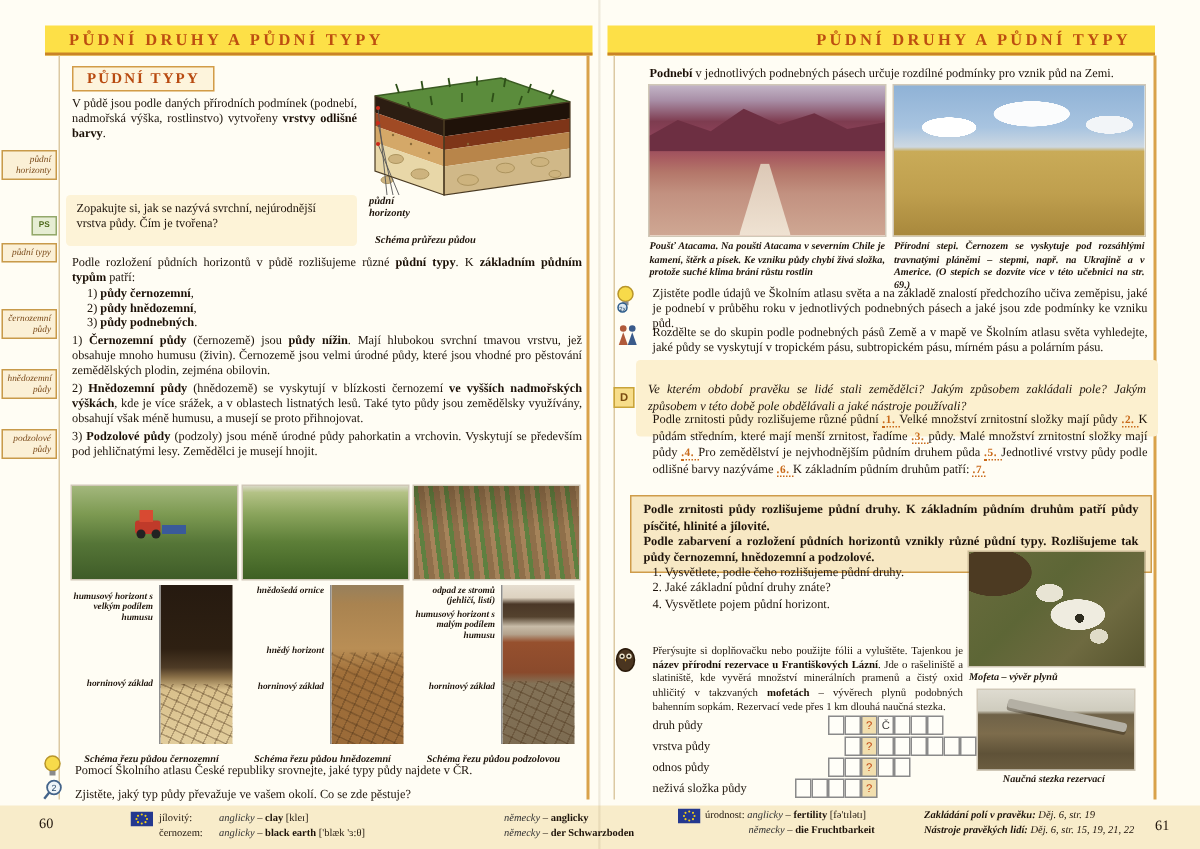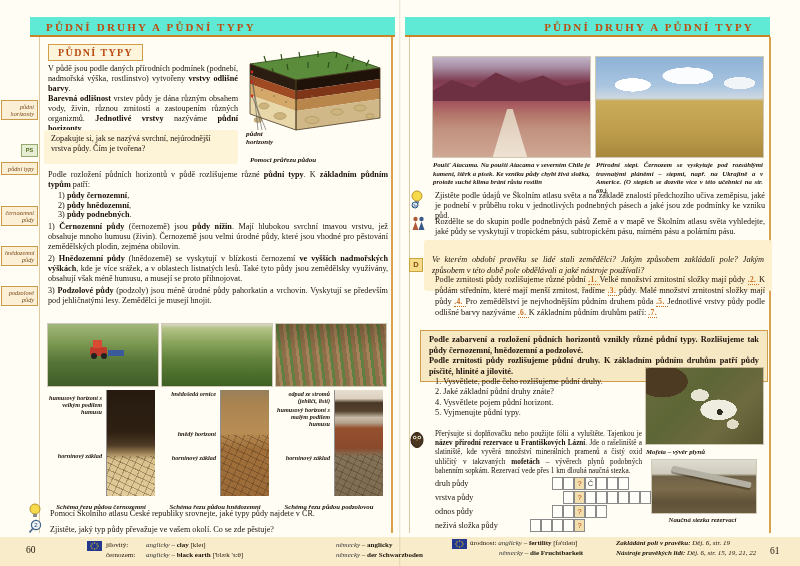--- a/index.html
+++ b/index.html
@@ -3,21 +3,21 @@
 <meta charset="utf-8">
 <style>
   html,body{margin:0;padding:0;background:#e9e2d0;}
   .spread{position:relative;width:800px;height:566px;background:#fffdf4;
     font-family:"Liberation Serif",serif;color:#1d130a;overflow:hidden;}
   .band{position:absolute;left:0;top:537px;width:800px;height:29px;background:#f8ecca;}
   .spine{position:absolute;left:399px;top:0;width:2px;height:566px;
     background:linear-gradient(90deg,rgba(160,140,100,.25),rgba(255,255,255,0));}
 
   
-  .hbar{position:absolute;top:17px;width:365px;height:20px;background:#5eead4;
+  .hbar{position:absolute;top:17px;width:365px;height:20px;background:#fde047;
     border-bottom:2px solid #c98427;color:#bd4e10;font-weight:bold;font-size:11px;
     letter-spacing:2.2px;line-height:20px;box-sizing:border-box;}
   .hbar.l{left:30px;padding-left:16px;}
   .hbar.r{left:405px;text-align:right;padding-right:16px;}
 
   
   .vthin{position:absolute;top:37px;width:1px;height:496px;background:#dcc9a2;}
   .vacc{position:absolute;top:37px;width:2px;height:496px;background:#d9a24a;}
 
   
@@ -144,21 +144,20 @@
   <div class="tab" style="top:100px">půdní horizonty</div>
   <div class="psbadge">PS</div>
   <div class="tab" style="top:162px">půdní typy</div>
   <div class="tab" style="top:206px">černozemní půdy</div>
   <div class="tab" style="top:246px">hnědozemní půdy</div>
   <div class="tab" style="top:286px">podzolové půdy</div>
 
   <div class="secbox">PŮDNÍ TYPY</div>
 
   <div class="tb" style="left:48px;top:64px;width:190px">V půdě jsou podle daných přírodních podmínek (podnebí, nadmořská výška, rostlinstvo) vytvořeny <b>vrstvy odlišné barvy</b>.</div>
-  <div class="tb" style="left:48px;top:94px;width:190px"><b>Barevná odlišnost</b> vrstev půdy je dána různým obsahem vody, živin, různou zrnitostí a zastoupením různých organizmů. <b>Jednotlivé vrstvy</b> nazýváme <b>půdní horizonty</b>.</div>
 
   <div class="notebox" style="left:44px;top:130px;width:194px;height:34px">Zopakujte si, jak se nazývá svrchní, nejúrodnější vrstva půdy. Čím je tvořena?</div>
 
   <svg class="diagram" width="146" height="86" viewBox="0 0 146 86">
     <polygon points="8,18 92,6 138,22 54,34" fill="#5b8c3c" stroke="#3a5a22" stroke-width="1"></polygon>
     <g stroke="#2e5018" stroke-width="1.2">
       <line x1="24" y1="16" x2="22" y2="10"></line>
         <line x1="40" y1="14" x2="39" y2="8"></line>
       <line x1="58" y1="12" x2="57" y2="6"></line>
         <line x1="76" y1="11" x2="76" y2="5"></line>
@@ -205,21 +204,21 @@
     </g>
     <g fill="#cc2a1a">
       <circle cx="10" cy="26" r="1.4"></circle>
         <circle cx="10" cy="36" r="1.4"></circle>
         <circle cx="10" cy="50" r="1.4"></circle>
     </g>
     <polygon points="8,18 54,34 54,84 8,68" fill="none" stroke="#4a3a22" stroke-width=".8"></polygon>
     <polygon points="54,34 138,22 138,72 54,84" fill="none" stroke="#4a3a22" stroke-width=".8"></polygon>
   </svg>
   <div class="diaglbl" style="width:34px">půdní horizonty</div>
-  <div class="diagcap">Pomocí průřezu půdou</div>
+  <div class="diagcap">Schéma průřezu půdou</div>
 
   <div class="tb" style="left:48px;top:170px;width:340px">Podle rozložení půdních horizontů v půdě rozlišujeme různé <b>půdní typy</b>. K <b>základním půdním typům</b> patří:</div>
   <div class="tb nojust" style="left:58px;top:191px;width:200px">1) <b>půdy černozemní</b>,</div>
   <div class="tb nojust" style="left:58px;top:200.5px;width:200px">2) <b>půdy hnědozemní</b>,</div>
   <div class="tb nojust" style="left:58px;top:210px;width:200px">3) <b>půdy podnebných</b>.</div>
 
   <div class="tb" style="left:48px;top:222px;width:340px">1) <b>Černozemní půdy</b> (černozemě) jsou <b>půdy nížin</b>. Mají hlubokou svrchní tmavou vrstvu, jež obsahuje mnoho humusu (živin). Černozemě jsou velmi úrodné půdy, které jsou vhodné pro pěstování zemědělských plodin, zejména obilovin.</div>
   <div class="tb" style="left:48px;top:254px;width:340px">2) <b>Hnědozemní půdy</b> (hnědozemě) se vyskytují v blízkosti černozemí <b>ve vyšších nadmořských výškách</b>, kde je více srážek, a v oblastech listnatých lesů. Také tyto půdy jsou zemědělsky využívány, obsahují však méně humusu, a musejí se proto přihnojovat.</div>
   <div class="tb" style="left:48px;top:286px;width:340px">3) <b>Podzolové půdy</b> (podzoly) jsou méně úrodné půdy pahorkatin a vrchovin. Vyskytují se především pod jehličnatými lesy. Zemědělci je musejí hnojit.</div>
 
@@ -290,20 +289,21 @@
     <span style="position:absolute;left:40px"><i>anglicky</i> – <b>clay</b> [kleɪ]</span>
     <span style="position:absolute;left:230px"><i>německy</i> – <b>anglicky</b></span>
   </div>
   <div class="vocab" style="left:106px;top:550px">
     <span>černozem:</span>
     <span style="position:absolute;left:40px"><i>anglicky</i> – <b>black earth</b> ['blæk 'ɜ:θ]</span>
     <span style="position:absolute;left:230px"><i>německy</i> – <b>der Schwarzboden</b></span>
   </div>
   <div class="pnum" style="left:26px;top:545px">60</div>
 
+  <div class="tb" style="left:433px;top:44px;width:334px"><b>Podnebí</b> v jednotlivých podnebných pásech určuje rozdílné podmínky pro vznik půd na Zemi.</div>
 
   <div class="photo" id="atacama" style="left:433px;top:57px;width:157px;height:100px">
     <div class="ataridge"></div>
     <div class="atapath"></div>
   </div>
   <div class="photo" id="steppe" style="left:596px;top:57px;width:167px;height:100px">
     <div class="clouds"></div>
   </div>
   <div class="fotocap" style="left:433px;top:161px;width:157px"><b>Poušť Atacama.</b> Na poušti Atacama v severním Chile je kamení, štěrk a písek. Ke vzniku půdy chybí živá složka, protože suché klima brání růstu rostlin</div>
   <div class="fotocap" style="left:596px;top:161px;width:167px"><b>Přírodní stepi.</b> Černozem se vyskytuje pod rozsáhlými travnatými pláněmi – stepmi, např. na Ukrajině a v Americe. (O stepích se dozvíte více v této učebnici na str. 69.)</div>
@@ -323,29 +323,28 @@
       <path d="M7.5,14 L10.5,5.5 L13.5,14 Z" fill="#3a5a8a"></path>
   </svg>
   <div class="tb" style="left:435px;top:217px;width:330px">Rozdělte se do skupin podle podnebných pásů Země a v mapě ve Školním atlasu světa vyhledejte, jaké půdy se vyskytují v tropickém pásu, subtropickém pásu, mírném pásu a polárním pásu.</div>
 
   <div class="histbox">Ve kterém období pravěku se lidé stali zemědělci? Jakým způsobem zakládali pole? Jakým způsobem v této době pole obdělávali a jaké nástroje používali?</div>
   <div class="dbadge">D</div>
 
   <div class="tb fill" style="left:435px;top:274px;width:330px">Podle zrnitosti půdy rozlišujeme různé půdní <em>1</em> Velké množství zrnitostní složky mají půdy <em>2</em> K půdám středním, které mají menší zrnitost, řadíme <em>3</em> půdy. Malé množství zrnitostní složky mají půdy <em>4</em> Pro zemědělství je nejvhodnějším půdním druhem půda <em>5</em> Jednotlivé vrstvy půdy podle odlišné barvy nazýváme <em>6</em> K základním půdním druhům patří: <em>7</em></div>
 
   <div class="sumbox">
+    <div>Podle zrnitosti půdy rozlišujeme půdní druhy. K základním půdním druhům patří půdy písčité, hlinité a jílovité.</div>
     <div>Podle zabarvení a rozložení půdních horizontů vznikly různé půdní typy. Rozlišujeme tak půdy černozemní, hnědozemní a podzolové.</div>
-    <div>Podle zrnitosti půdy rozlišujeme půdní druhy. K základním půdním druhům patří půdy písčité, hlinité a jílovité.</div>
   </div>
 
   <div class="qlist" style="position:absolute;left:435px;top:377px;width:230px">
     <div>1. Vysvětlete, podle čeho rozlišujeme půdní druhy.</div>
     <div>2. Jaké základní půdní druhy znáte?</div>
     <div>4. Vysvětlete pojem půdní horizont.</div>
-    <div>5. Vyjmenujte půdní typy.</div>
   </div>
 
   <svg class="icon" style="left:410px;top:432px" width="14" height="16">
     <ellipse cx="7" cy="8" rx="6" ry="7.5" fill="#4a3520" stroke="#2a1a0a"></ellipse>
     <circle cx="4.7" cy="5.5" r="1.8" fill="#e8e0c8"></circle>
       <circle cx="9.3" cy="5.5" r="1.8" fill="#e8e0c8"></circle>
     <circle cx="4.7" cy="5.5" r=".8" fill="#1a1208"></circle>
       <circle cx="9.3" cy="5.5" r=".8" fill="#1a1208"></circle>
     <polygon points="6.2,7.5 7.8,7.5 7,9.2" fill="#c9952a"></polygon>
   </svg>

